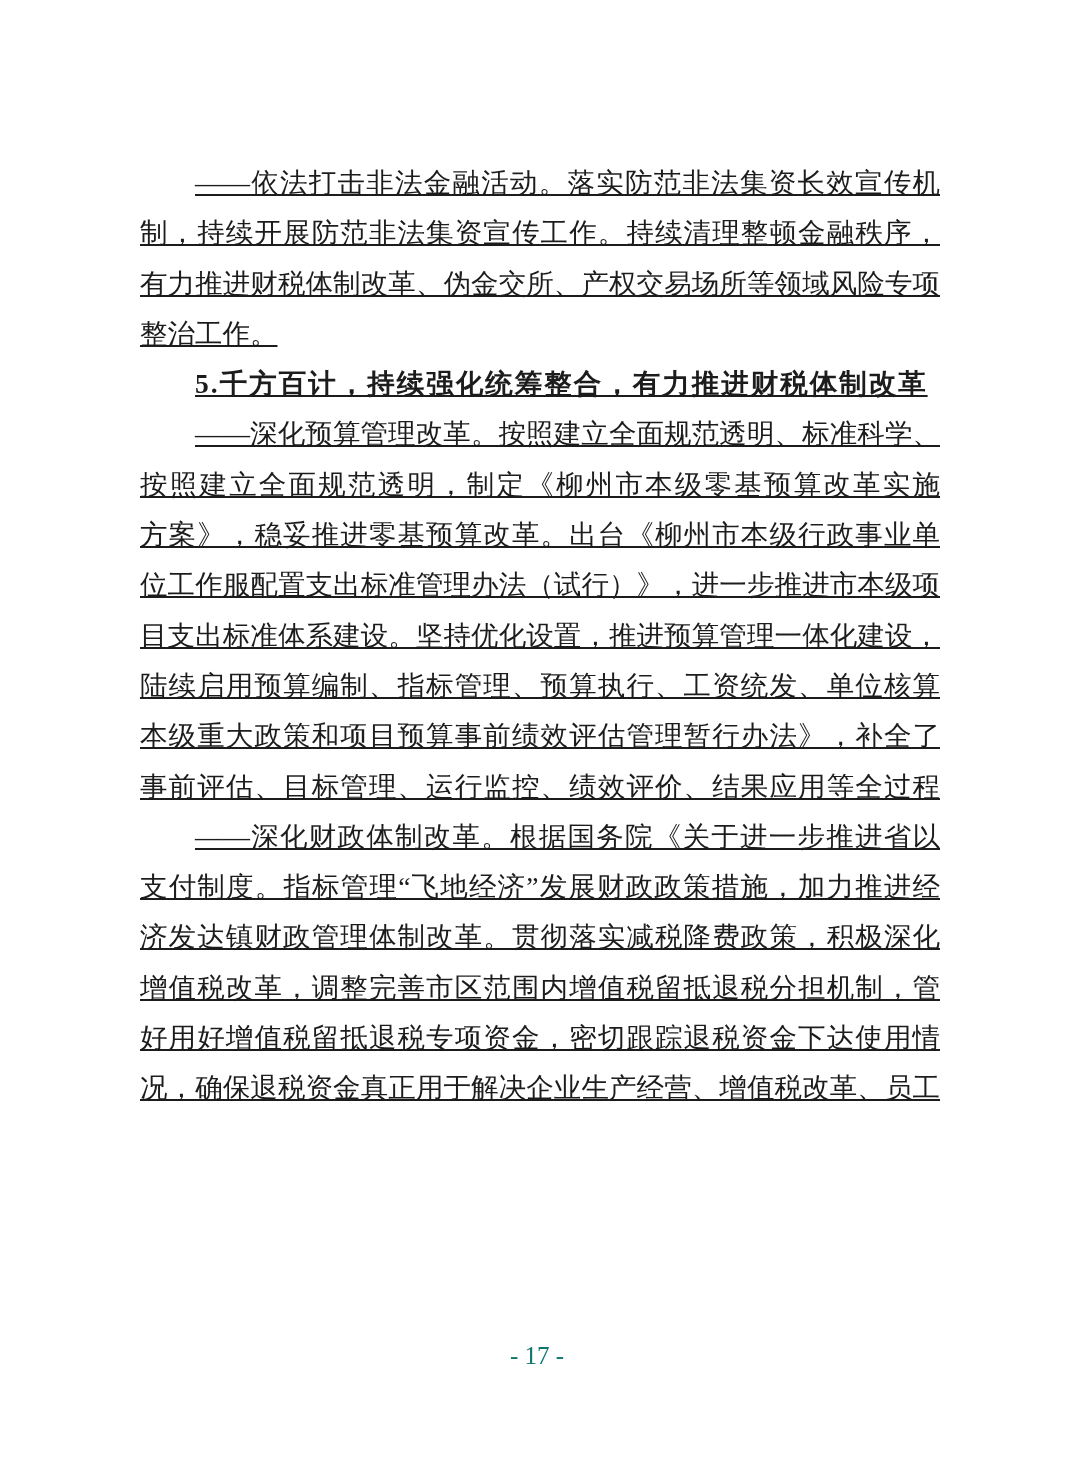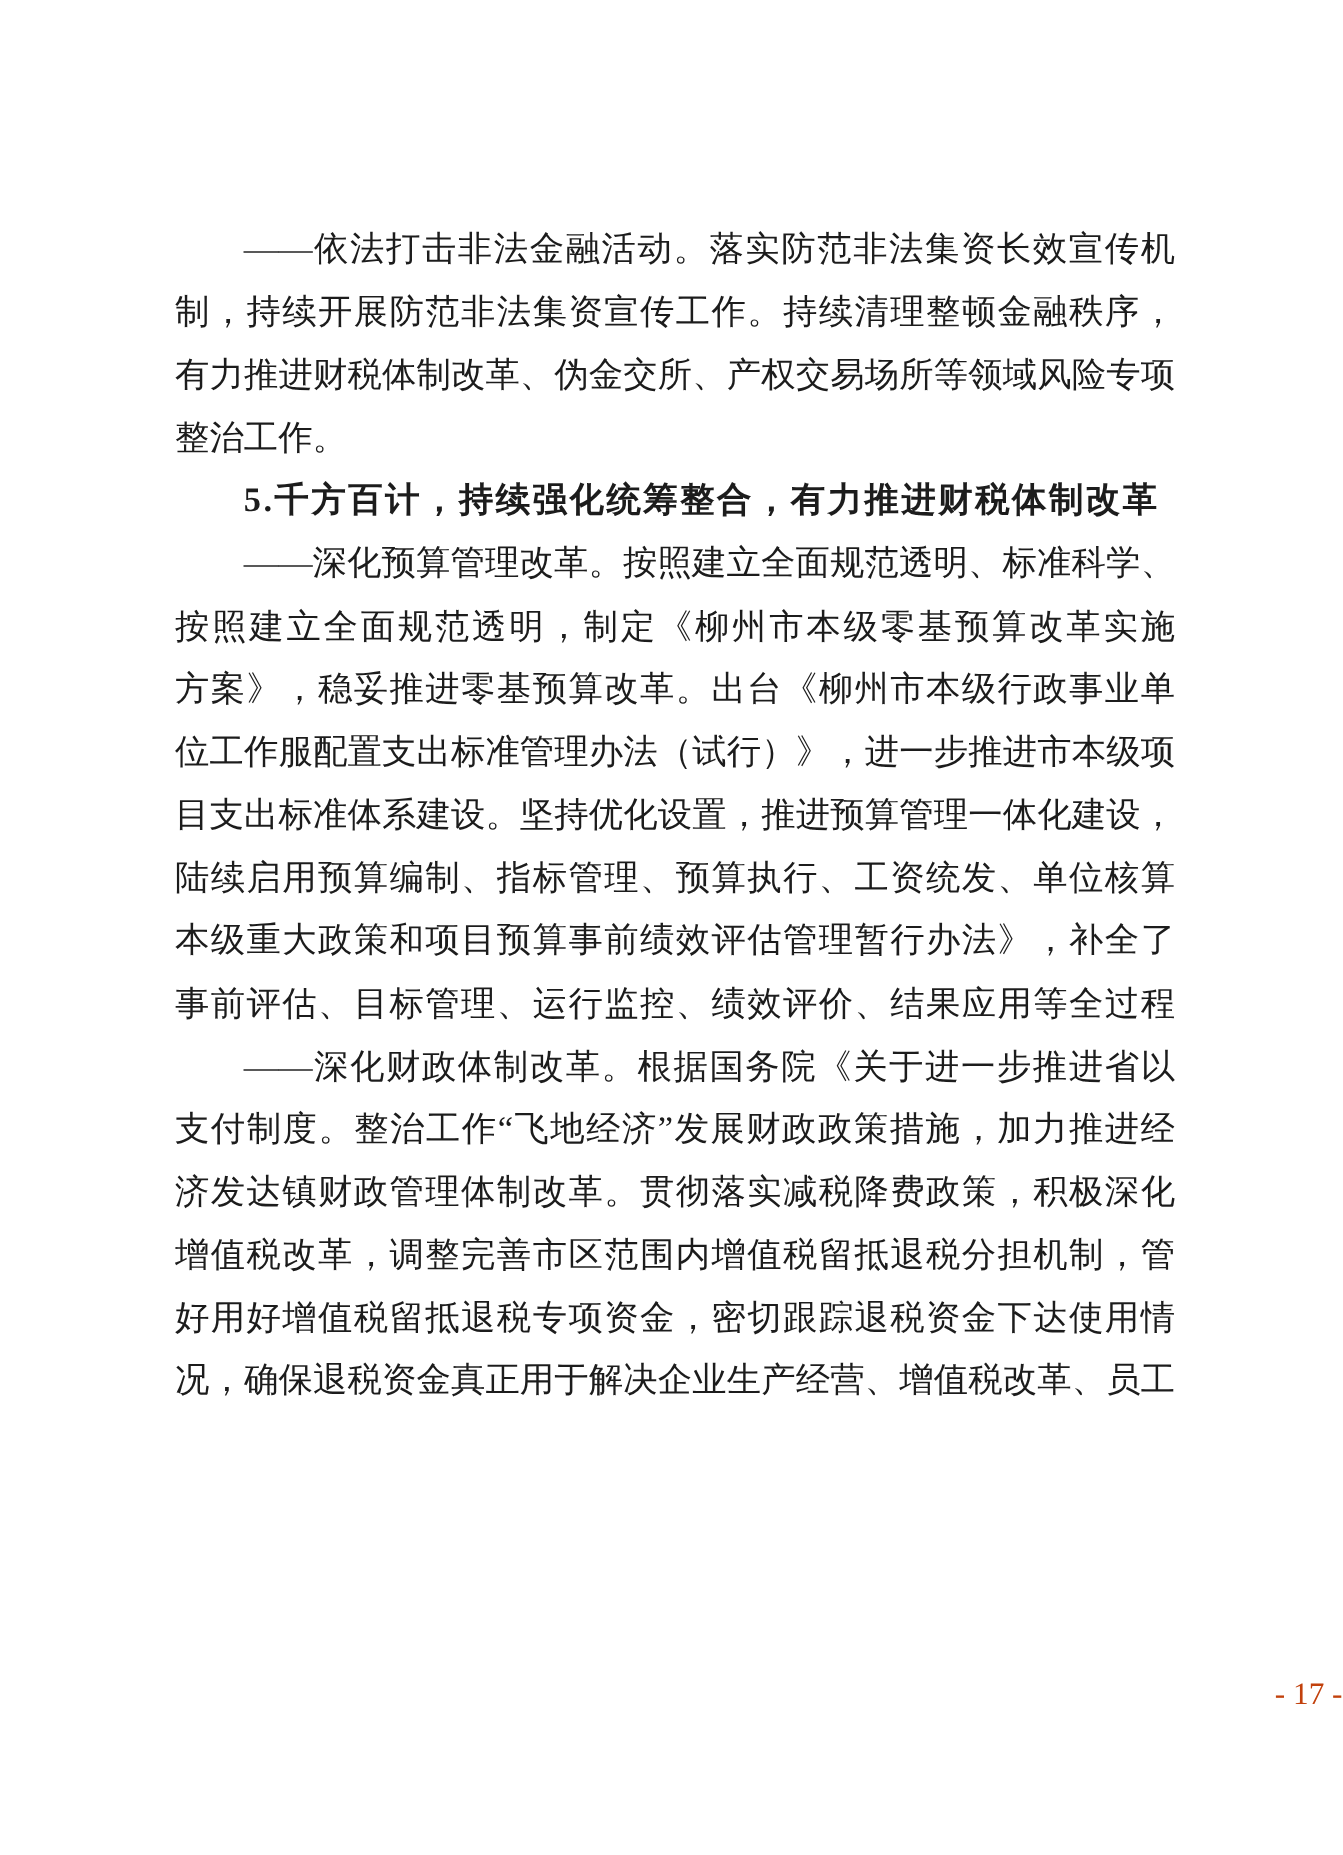--- a/index.html
+++ b/index.html
@@ -16,22 +16,23 @@
     overflow: hidden;
   }
   .page {
     position: absolute;
     inset: 0;
     background: #ffffff;
   }
   .doc {
     position: absolute;
     left: 140px;
-    top: 174px;
+    top: 158px;
     width: 800px;
+    text-decoration: underline;
   }
   .line {
     font-size: 27.5px;
     line-height: 50.3px;
     height: 50.3px;
     text-align: justify;
     text-align-last: justify;
     white-space: nowrap;
     overflow: visible;
   }
@@ -45,24 +46,24 @@
     font-weight: 700;
     text-align-last: left;
     text-indent: 2em;
     letter-spacing: 2px;
   }
   .page-number {
     position: absolute;
     top: 1340px;
     left: 0;
     width: 100%;
-    text-align: right;
+    text-align: center;
     font-size: 25px;
     line-height: 32px;
-    color: #c2410c;
+    color: #0f766e;
   }
 </style>
 </head>
 <body>
 
 <div class="page">
   <main class="doc">
     <div class="line first">——依法打击非法金融活动。落实防范非法集资长效宣传机</div>
     <div class="line">制，持续开展防范非法集资宣传工作。持续清理整顿金融秩序，</div>
     <div class="line">有力推进财税体制改革、伪金交所、产权交易场所等领域风险专项</div>
@@ -70,21 +71,21 @@
     <div class="line heading">5.千方百计，持续强化统筹整合，有力推进财税体制改革</div>
     <div class="line first">——深化预算管理改革。按照建立全面规范透明、标准科学、</div>
     <div class="line">按照建立全面规范透明，制定《柳州市本级零基预算改革实施</div>
     <div class="line">方案》，稳妥推进零基预算改革。出台《柳州市本级行政事业单</div>
     <div class="line">位工作服配置支出标准管理办法（试行）》，进一步推进市本级项</div>
     <div class="line">目支出标准体系建设。坚持优化设置，推进预算管理一体化建设，</div>
     <div class="line">陆续启用预算编制、指标管理、预算执行、工资统发、单位核算</div>
     <div class="line">本级重大政策和项目预算事前绩效评估管理暂行办法》，补全了</div>
     <div class="line">事前评估、目标管理、运行监控、绩效评价、结果应用等全过程</div>
     <div class="line first">——深化财政体制改革。根据国务院《关于进一步推进省以</div>
-    <div class="line">支付制度。整治工作“飞地经济”发展财政政策措施，加力推进经</div>
+    <div class="line">支付制度。指标管理“飞地经济”发展财政政策措施，加力推进经</div>
     <div class="line">济发达镇财政管理体制改革。贯彻落实减税降费政策，积极深化</div>
     <div class="line">增值税改革，调整完善市区范围内增值税留抵退税分担机制，管</div>
     <div class="line">好用好增值税留抵退税专项资金，密切跟踪退税资金下达使用情</div>
     <div class="line">况，确保退税资金真正用于解决企业生产经营、增值税改革、员工</div>
   </main>
 
   <footer class="page-number">- 17 -</footer>
 </div>
 
 </body></html>

